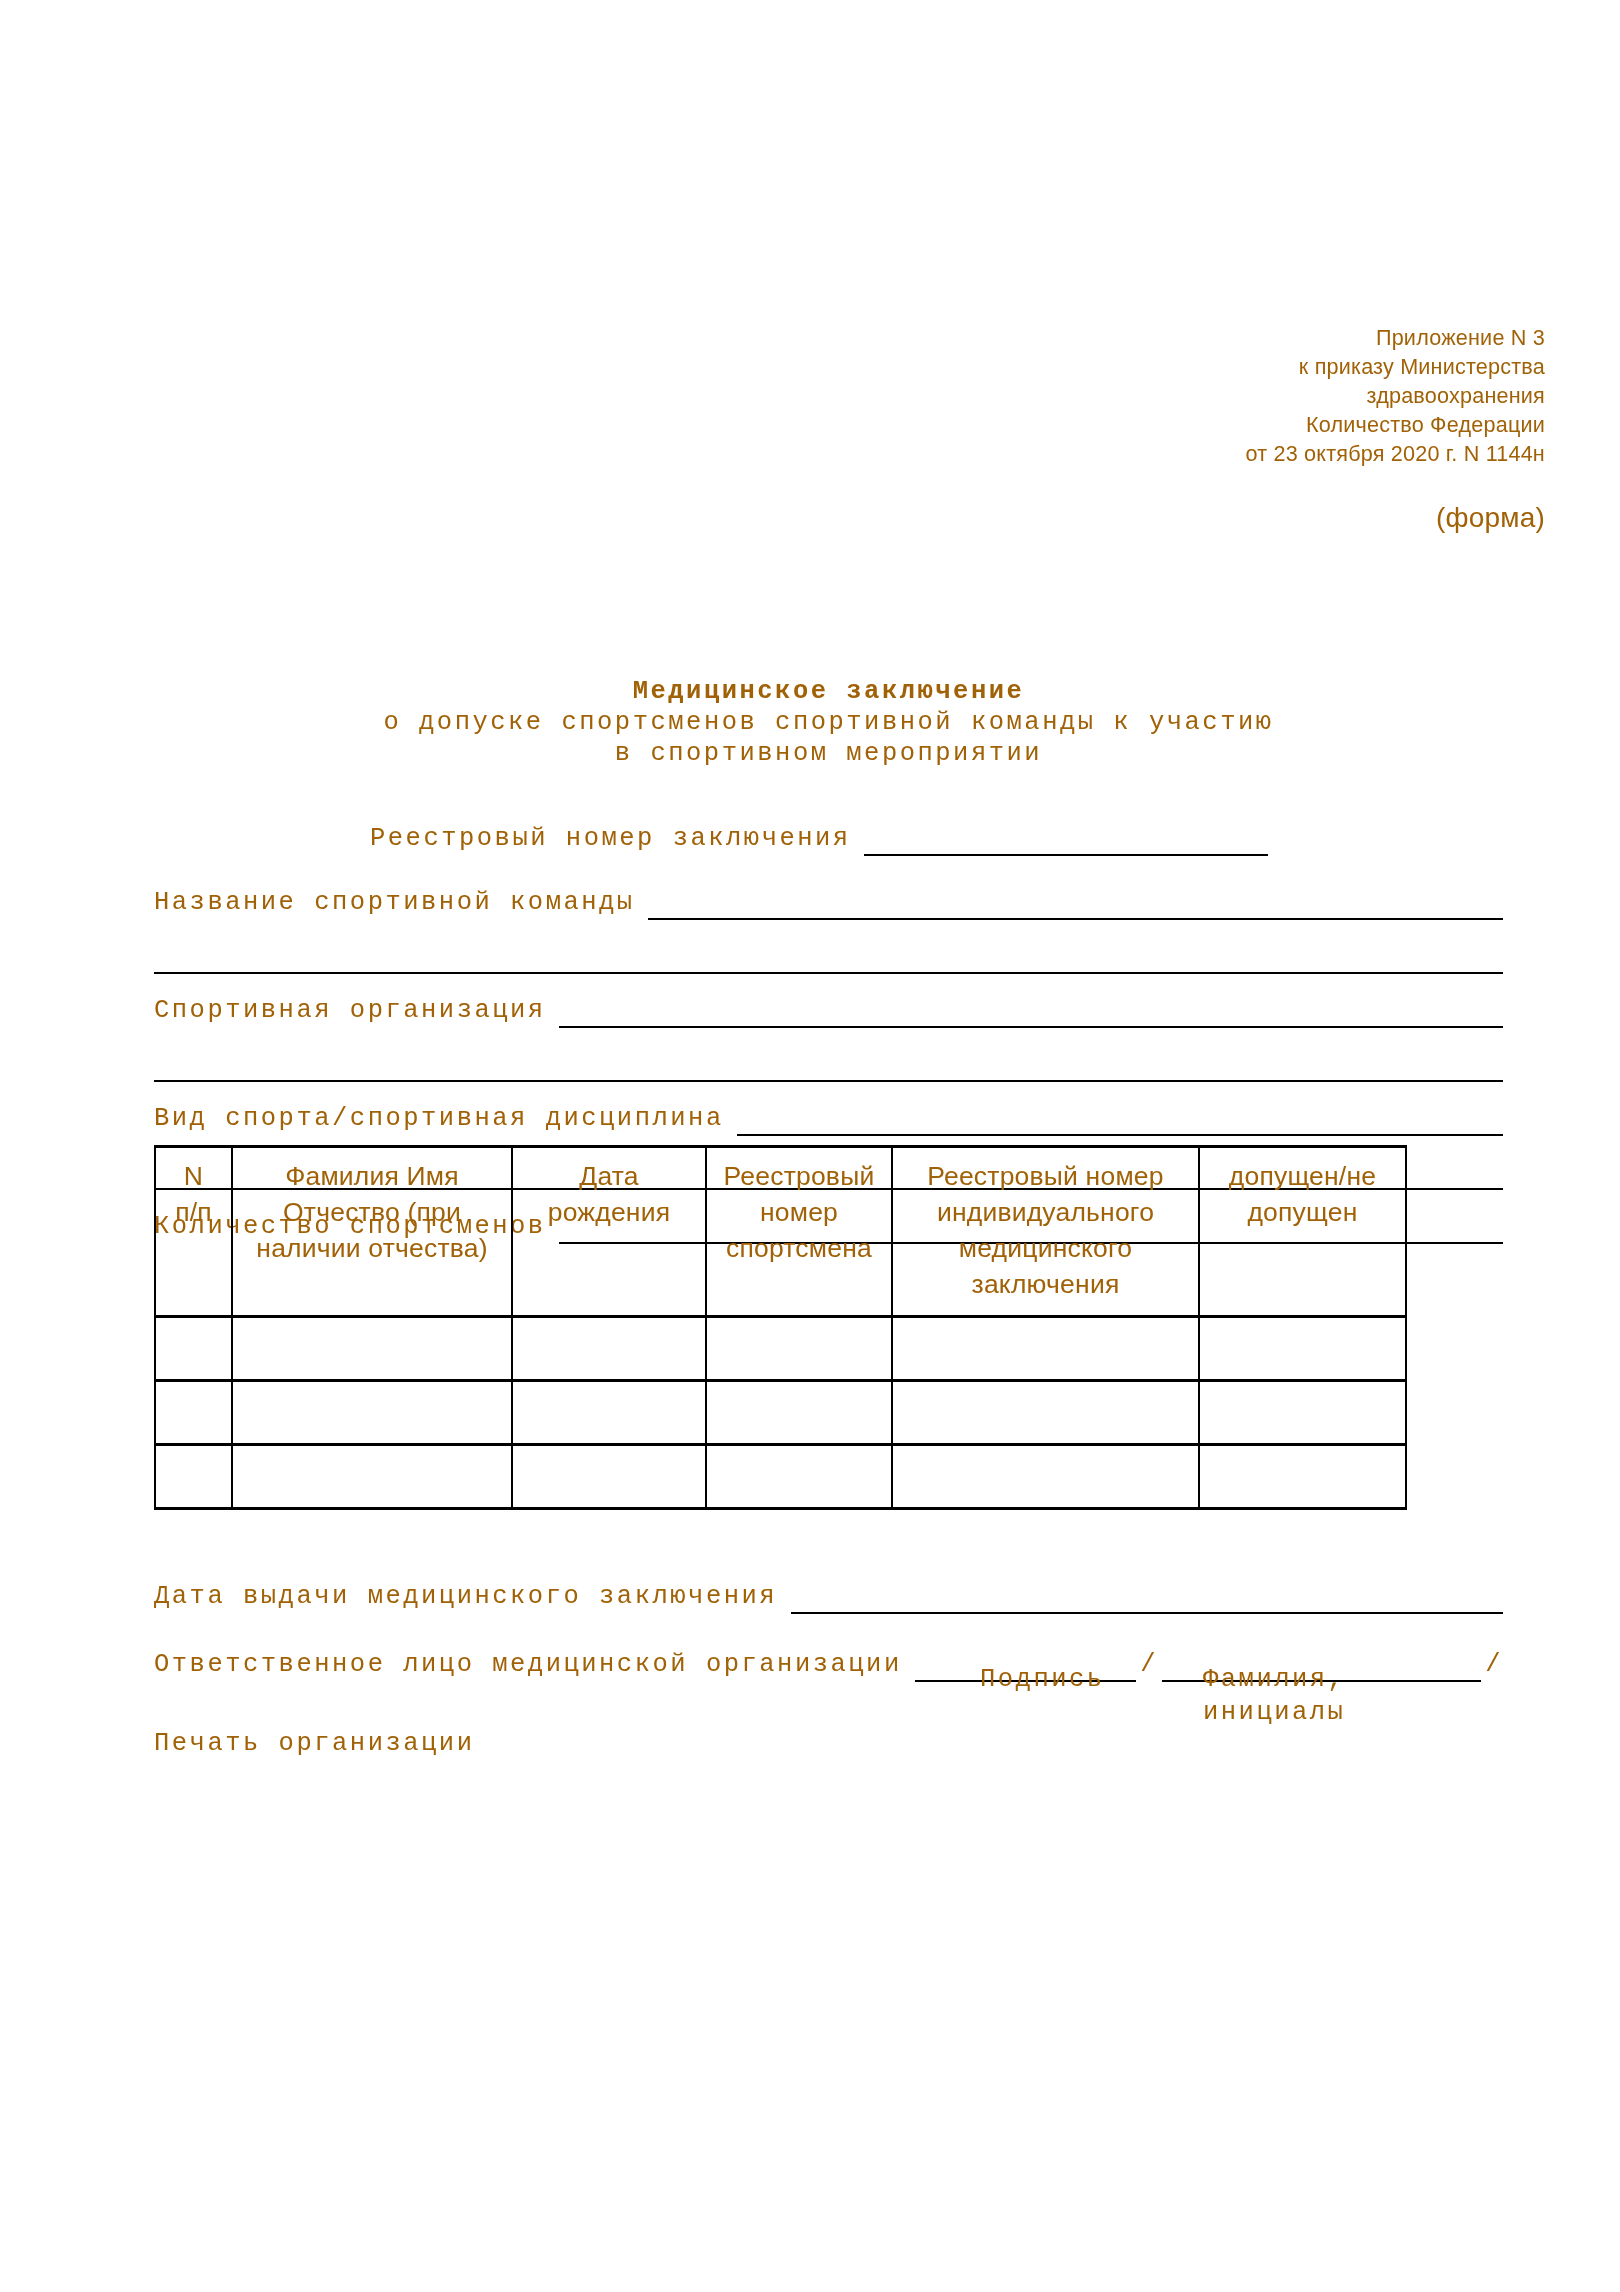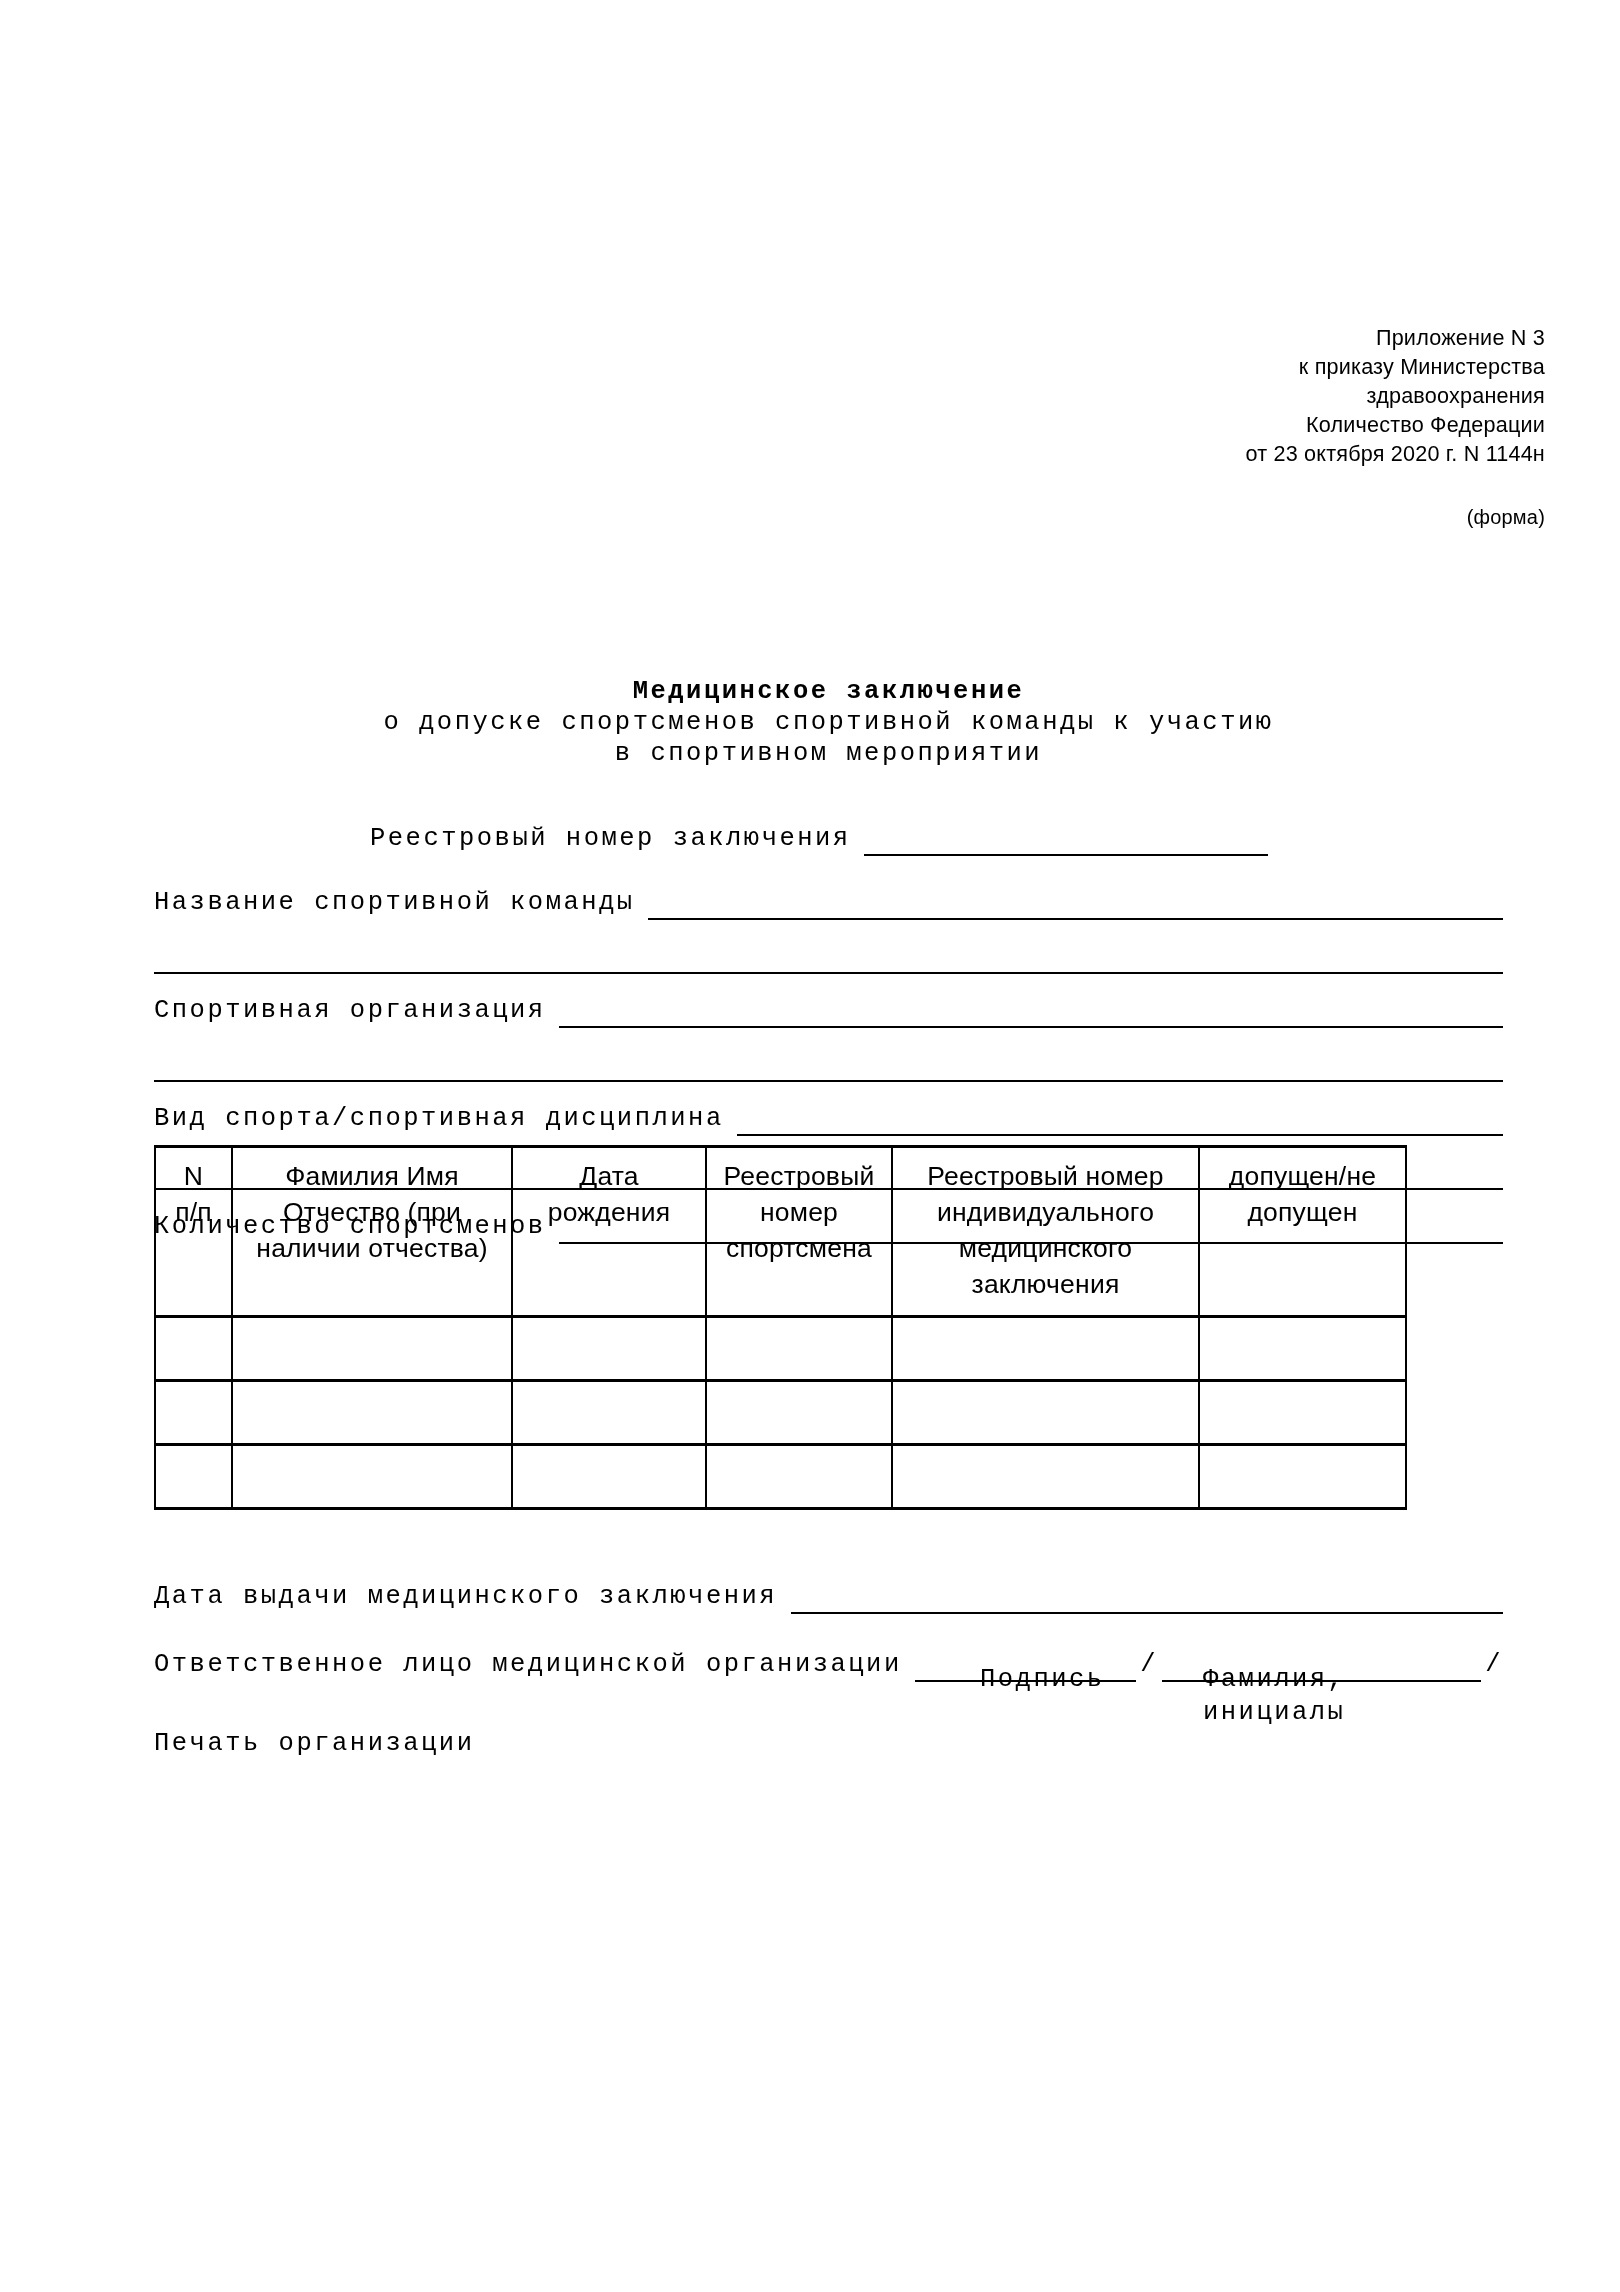--- a/index.html
+++ b/index.html
@@ -2,40 +2,40 @@
 <html><head>
 <meta charset="utf-8">
 <style>
   * { box-sizing: content-box; }
   html, body { margin: 0; padding: 0; background: #888; }
   .page {
     position: relative;
     width: 1620px;
     height: 2293px;
     background: #ffffff;
-    color: #000000;
+    color: #a16207;
     overflow: hidden;
     font-family: "Liberation Mono", "DejaVu Sans Mono", monospace;
     font-size: 25.5px;
     letter-spacing: 2.5px;
   }
   .abs { position: absolute; }
 
   
   .annex {
     top: 323px; right: 75px;
     text-align: right;
     font-family: "Liberation Sans", "DejaVu Sans", sans-serif;
     font-size: 21.6px; line-height: 29px; letter-spacing: 0.2px;
   }
   .forma {
     top: 503px; right: 75px;
     text-align: right;
     font-family: "Liberation Sans", "DejaVu Sans", sans-serif;
-    font-size: 20px; line-height: 29px; letter-spacing: 0.2px;
+    font-size: 28px; line-height: 29px; letter-spacing: 0.2px;
   }
 
   
   .org-header { top: 569px; left: 154px; width: 1349px; text-align: center; line-height: 31px; }
   .title-block { top: 676px; left: 154px; width: 1349px; text-align: center; line-height: 31px; }
   .title-bold { font-weight: bold; font-family: Liberation Mono, monospace; }
 
   
   .frow { display: flex; align-items: flex-end; height: 34px; margin-top: 20px; }
   .frow .lbl { line-height: 34px; white-space: nowrap; }

